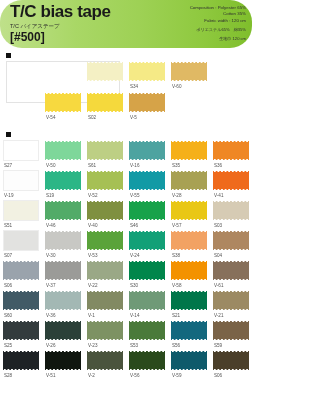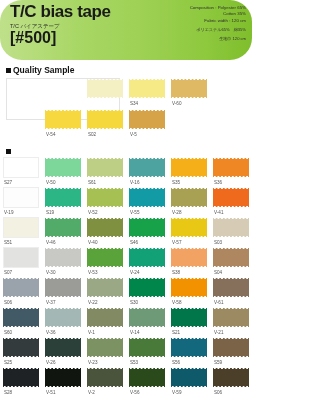--- a/index.html
+++ b/index.html
@@ -4,35 +4,35 @@
 <style>
   html,body{margin:0;padding:0;}
   body{
     width:252px;height:400px;overflow:hidden;
     background:#ffffff;
     font-family:"Liberation Sans","DejaVu Sans",sans-serif;
     -webkit-font-smoothing:antialiased;
   }
   
   .header{
-    position:relative;width:252px;height:60px;
+    position:relative;width:252px;height:48px;
     background:linear-gradient(to right,#bfe08a 0%,#a9d766 30%,#9ed155 55%,#8fc93f 80%,#7fbe2c 100%);
     overflow:hidden;
     border-radius:22px;
   }
   .hdr-left{position:absolute;left:10px;top:2px;}
   .title{
     font-size:17px;font-weight:bold;color:#1a1a1a;letter-spacing:-0.4px;
     line-height:19px;white-space:nowrap;
   }
   .subtitle{
     font-size:5.5px;color:#2b2b2b;line-height:8px;margin-top:1px;white-space:nowrap;
   }
   .code{
-    font-size:16px;font-weight:bold;color:#1a1a1a;line-height:13px;margin-top:1px;white-space:nowrap;
+    font-size:12px;font-weight:bold;color:#1a1a1a;line-height:13px;margin-top:1px;white-space:nowrap;
   }
   .hdr-right{
     position:absolute;right:6px;top:5px;text-align:right;
     font-size:4.4px;line-height:6.3px;color:#2f2f2f;white-space:nowrap;
   }
   .hdr-right .jp{margin-top:3px;font-size:4.1px;line-height:6px;}
 
   
   .sec{
     display:flex;align-items:center;
@@ -98,21 +98,20 @@
     <div>Composition : Polyester 65%</div>
     <div>Cotton 35%</div>
     <div>Fabric width : 120 cm</div>
     <div class="jp">ポリエステル65%　綿35%</div>
     <div class="jp">生地巾 120 cm</div>
   </div>
 </div>
 
 <div class="sec">
   <span class="mk"></span>
-  <span>Quality Sample</span>
 </div>
 
 <div class="qs-wrap">
   <div class="blank-box"></div>
   <div class="grid qgrid" id="qgrid">
       <div class="spacer-cell"></div>
       <div class="spacer-cell"></div>
       <div class="cell">
         <div class="sw-holder">
           <div class="swatch" style="background: rgb(244, 240, 196);"></div>

